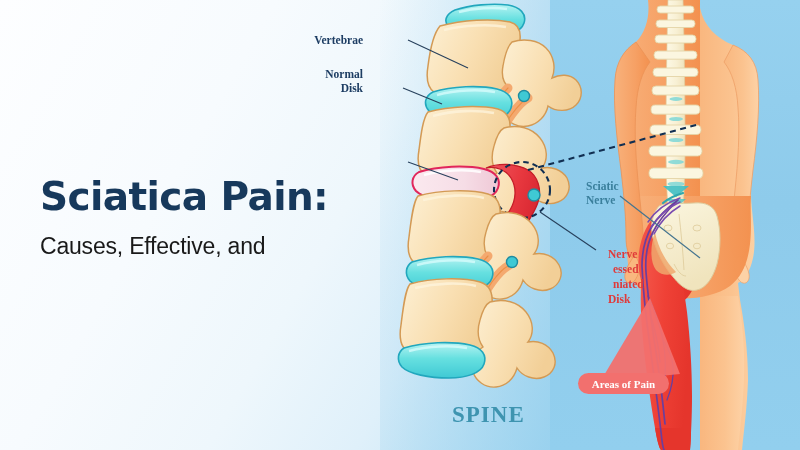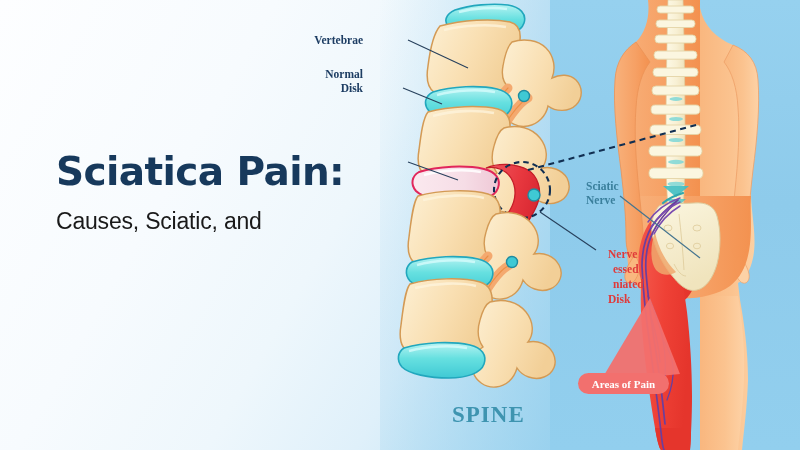--- a/index.html
+++ b/index.html
@@ -29,24 +29,23 @@
     position: absolute;
     top: 0; right: 0;
     width: 250px; height: 450px;
     background: linear-gradient(180deg, #96d1ef 0%, #8ecbeb 45%, #92cfee 100%);
   }
 
   
   .text-block {
     position: absolute;
     left: 40px;
-    top: 151px;
+    top: 176px;
     width: 350px;
     z-index: 40;
-    margin-left: 16px;
   }
   .title {
     font-family: "DejaVu Sans", sans-serif;
     font-size: 39px;
     font-weight: 700;
     letter-spacing: -0.6px;
     color: #17395c;
     line-height: 1.06;
     margin: 0 0 14px 0;
   }
@@ -96,21 +95,21 @@
 <body>
 
 <div id="stage">
 
   <div class="blue-wash"></div>
   <div class="blue-wash2"></div>
 
   <div class="text-block">
     <h1 class="title">Sciatica Pain:</h1>
     <p class="subtitle">
-      <span>Causes, Sciatic, and</span><br>
+      <span>Causes, Effective, and</span><br>
     </p>
   </div>
 
   <svg id="art" viewBox="0 0 800 450">
     <defs>
       <linearGradient id="gBone" x1="0" y1="0" x2="1" y2="0.4">
         <stop offset="0%" stop-color="#fdf0d4"></stop>
         <stop offset="55%" stop-color="#f9dfb2"></stop>
         <stop offset="100%" stop-color="#f2cf97"></stop>
       </linearGradient>

